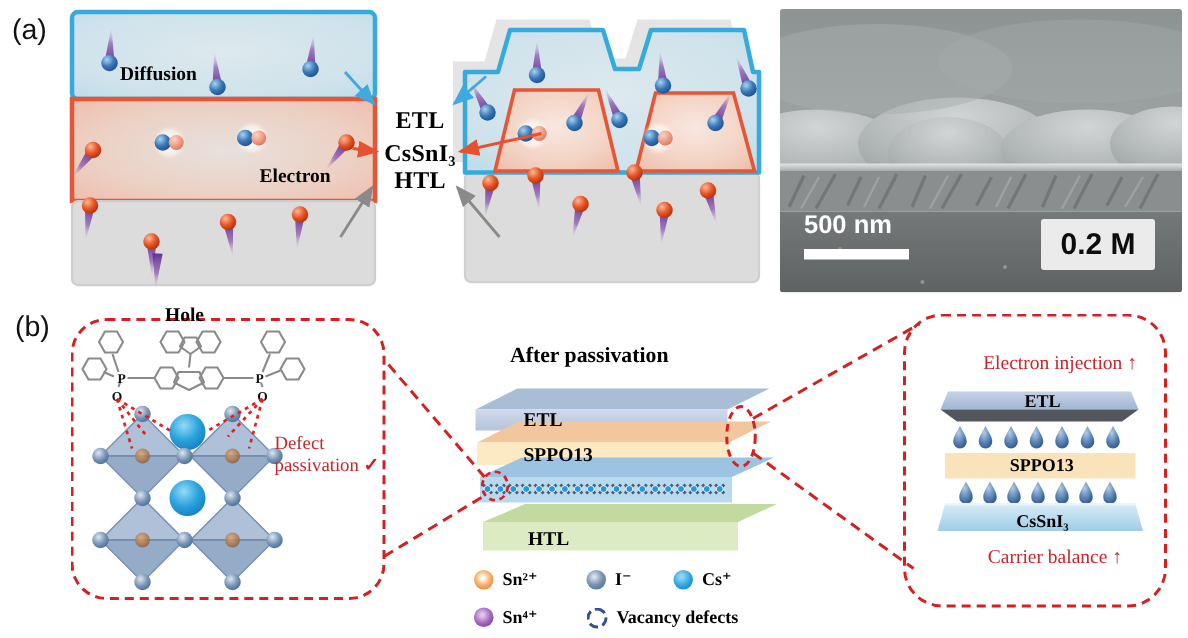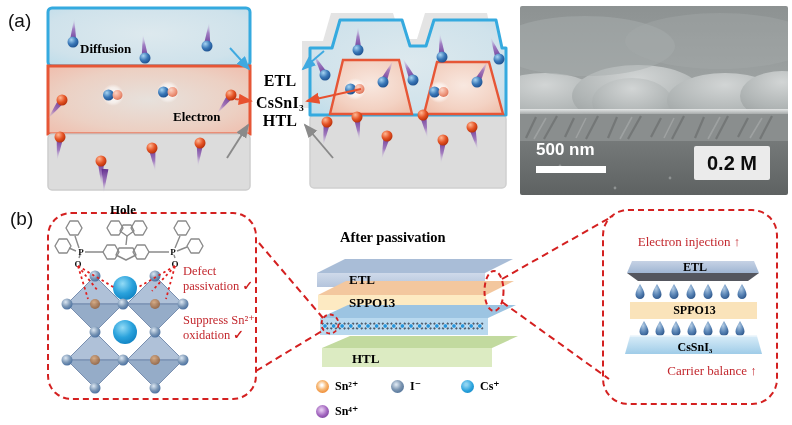--- a/index.html
+++ b/index.html
@@ -5,23 +5,23 @@
   html,body{margin:0;padding:0;background:#fff;}
   .fig{position:relative;width:792px;height:425px;background:#fff;overflow:hidden;
        font-family:"Liberation Serif","DejaVu Serif",serif;color:#000;}
   .abs{position:absolute;}
   svg{display:block;}
   .panel-tag{font-family:"Liberation Sans","DejaVu Sans",sans-serif;font-size:19px;color:#111;z-index:30;}
   .blabel{font-weight:bold;font-size:13px;z-index:30;}
   .stack-lbl{font-weight:bold;font-size:16px;text-align:center;z-index:30;letter-spacing:.2px;}
   .plank-lbl{font-weight:bold;font-size:13px;text-align:left;z-index:30;}
   .mini-lbl{font-weight:bold;font-size:12px;text-align:center;z-index:30;}
-  .red-note{color:#c3282e;font-size:12.5px;line-height:14.5px;z-index:30;}
+  .red-note{color:#c3282e;font-size:12.5px;line-height:14.5px;z-index:30;margin-top:24px;}
   .red-note .mark{font-weight:bold;color:#cf1f1f;}
-  .red-banner{color:#c3282e;font-size:13px;text-align:center;z-index:30;white-space:nowrap;}
+  .red-banner{color:#c3282e;font-size:13px;text-align:right;z-index:30;white-space:nowrap;}
   .red-banner .arr{font-weight:bold;}
   .callout{border:2.6px dashed #d42020;z-index:5;}
   .legend-item{position:absolute;display:flex;align-items:center;gap:6px;font-weight:bold;font-size:12px;z-index:30;}
   .dot{width:13px;height:13px;border-radius:50%;flex:0 0 auto;}
   .dot-sn2{background:radial-gradient(circle at 45% 40%, #ffffff 8%, #f7bd7e 40%, #ee8326 80%);}
   .dot-i{background:radial-gradient(circle at 40% 35%, #d9e4ef 5%, #7d96b2 45%, #4a6d94 85%);}
   .dot-cs{background:radial-gradient(circle at 40% 35%, #8fd4f2 10%, #2aa2dc 55%, #0f84c2 90%);}
   .dot-sn4{background:radial-gradient(circle at 42% 38%, #e2c6ee 8%, #a468c0 50%, #6f3692 90%);}
   .dot-vac{width:10px;height:10px;border-radius:50%;border:2px dashed #33509c;background:transparent;}
   .sem{left:520px;top:6px;width:268px;height:189px;overflow:hidden;border-radius:2px;z-index:10;}
@@ -360,25 +360,20 @@
         <circle cx="129" cy="92" r="5.5" fill="url(#gI)"></circle>
       <circle cx="101" cy="120" r="5.5" fill="url(#gI)"></circle>
     </g>
   </svg>
 
   <div class="abs red-note" style="left:183px;top:264px;width:70px;">
     <span>Defect</span><br>
     <span>passivation</span>
     <span class="mark">✓</span>
   </div>
-  <div class="abs red-note" style="left:183px;top:313px;width:72px;">
-    <span>Suppress Sn²⁺</span><br>
-    <span>oxidation</span>
-    <span class="mark">✓</span>
-  </div>
 
   <div class="abs plank-lbl" style="left:340px;top:229px;width:140px;font-size:14.5px;">After passivation</div>
   <svg class="abs" style="left:305px;top:250px;z-index:8;" width="215" height="125" viewBox="0 0 215 125">
     <defs>
       <linearGradient id="gEtlF" x1="0" y1="0" x2="0" y2="1">
         <stop offset="0%" stop-color="#cfdaea"></stop>
           <stop offset="100%" stop-color="#b4c4dc"></stop>
       </linearGradient>
     </defs>
     <g>
@@ -483,27 +478,31 @@
   <div class="abs plank-lbl" style="left:352px;top:351px;width:110px;">HTL</div>
 
   <div class="legend-item" style="left:316px;top:379px;justify-content:center;">
     <span class="dot dot-sn2"></span>
     <span>Sn²⁺</span>
   </div>
   <div class="legend-item" style="left:391px;top:379px;">
     <span class="dot dot-i"></span>
     <span>I⁻</span>
   </div>
-  <div class="legend-item" style="left:461px;top:379px;">
+  <div class="legend-item" style="left:449px;top:379px;">
     <span class="dot dot-cs"></span>
     <span>Cs⁺</span>
   </div>
   <div class="legend-item" style="left:316px;top:404px;text-align:right;">
     <span class="dot dot-sn4"></span>
     <span>Sn⁴⁺</span>
+  </div>
+  <div class="legend-item" style="left:391px;top:404px;">
+    <span class="dot dot-vac"></span>
+    <span>Vacancy defects</span>
   </div>
 
   <div class="abs callout" style="left:602px;top:209px;width:172px;height:192px;border-radius:26px;"></div>
 
   <div class="abs red-banner" style="left:620px;top:234px;width:138px;">
     <span>Electron injection</span>
     <span class="arr">↑</span>
   </div>
 
   <svg class="abs" style="left:618px;top:255px;z-index:8;" width="150" height="105" viewBox="0 0 150 105">
@@ -547,21 +546,21 @@
       <use href="#drop" transform="translate(122,73)"></use>
     </g>
     <g>
       <polygon points="12,81 139,81 144,99 7,99" fill="url(#gCssn)"></polygon>
       <line x1="12" y1="81" x2="139" y2="81" stroke="#eaf5fb" stroke-width="1.5"></line>
     </g>
   </svg>
   <div class="abs mini-lbl" style="left:655px;top:260px;width:80px;">ETL</div>
   <div class="abs mini-lbl" style="left:652px;top:303px;width:85px;">SPPO13</div>
   <div class="abs mini-lbl" style="left:655px;top:340px;width:80px;">CsSnI₃</div>
-  <div class="abs red-banner" style="left:652px;top:363px;width:120px;">
+  <div class="abs red-banner" style="left:628px;top:363px;width:120px;">
     <span>Carrier balance</span>
     <span class="arr">↑</span>
   </div>
 
   <svg class="abs" style="left:0;top:0;z-index:20;pointer-events:none;" width="792" height="425" viewBox="0 0 792 425">
     <defs>
       <marker id="mBlue" markerWidth="9" markerHeight="8" refX="6.5" refY="3" orient="auto">
         <path d="M0,0 L7.5,3 L0,6 Z" fill="#3fa9e0"></path>
         </marker>
       <marker id="mRed" markerWidth="9" markerHeight="8" refX="6.5" refY="3" orient="auto">

